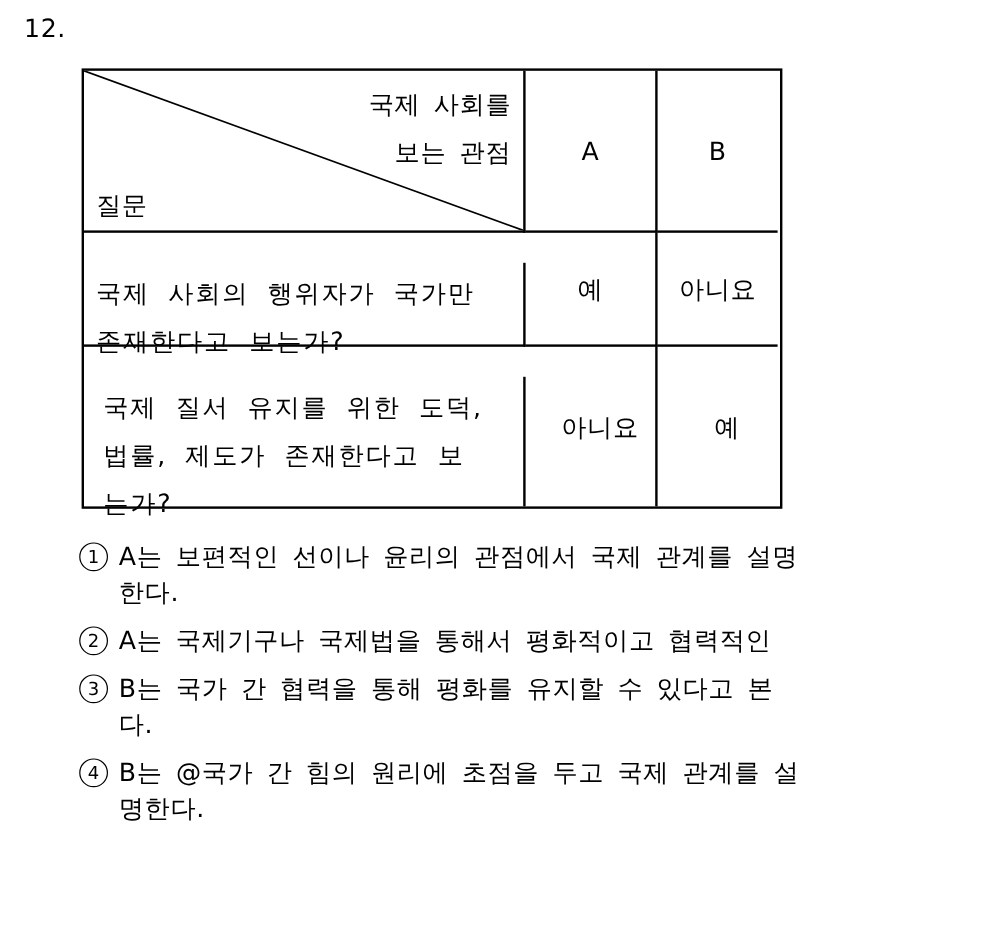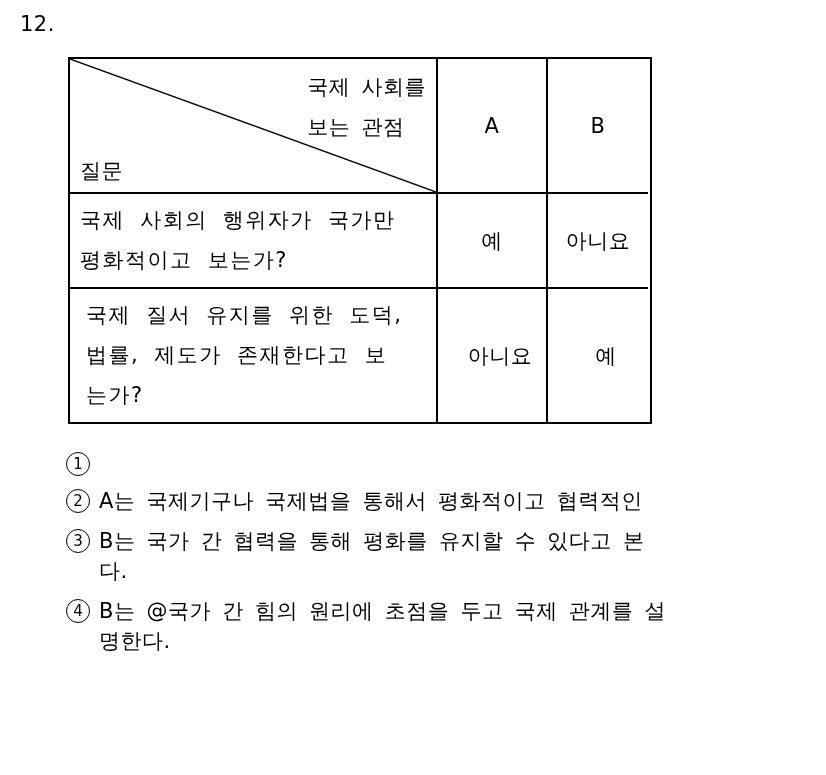--- a/index.html
+++ b/index.html
@@ -49,36 +49,38 @@
   .diag-cell svg {
     position: absolute;
     inset: 0;
     width: 100%;
     height: 100%;
   }
   .diag-top {
     position: absolute;
     top: 8px;
     right: 10px;
+    text-align: right;
     line-height: 40px;
     word-spacing: 4px;
   }
   .diag-bottom {
     position: absolute;
     left: 10px;
     bottom: 8px;
     line-height: 26px;
   }
   .center-cell {
     display: flex;
     align-items: center;
     justify-content: center;
   }
   .q-cell {
     padding: 6px 6px 0 10px;
+    margin-top: 25px;
   }
   .q-cell .t-line {
     line-height: 40px;
     letter-spacing: 1.5px;
     word-spacing: 7px;
     white-space: nowrap;
   }
   
   .choices { margin: 25px 0 0 66px; }
   .choice {
@@ -124,39 +126,43 @@
         <div>국제 사회를</div>
         <div>보는 관점</div>
       </div>
       <div class="diag-bottom">질문</div>
     </div>
     <div class="cell center-cell">A</div>
     <div class="cell center-cell last-col">B</div>
 
     <div class="cell q-cell">
       <div class="t-line">국제 사회의 행위자가 국가만</div>
-      <div class="t-line">평화적이고 보는가?</div>
+      <div class="t-line">존재한다고 보는가?</div>
     </div>
     <div class="cell center-cell">예</div>
     <div class="cell center-cell last-col">아니요</div>
 
     <div class="cell q-cell last-row">
       <div class="t-line">국제 질서 유지를 위한 도덕,</div>
       <div class="t-line">법률, 제도가 존재한다고 보</div>
       <div class="t-line">는가?</div>
     </div>
     <div class="cell center-cell last-row">아니요</div>
     <div class="cell center-cell last-col last-row">예</div>
 
   </div>
 
   <div class="choices">
 
     <div class="choice">
       <span class="marker">1</span>
+      <div class="choice-lines">
+        <div class="c-line">A는 보편적인 선이나 윤리의 관점에서 국제 관계를 설명</div>
+        <div class="c-line">한다.</div>
+      </div>
     </div>
 
     <div class="choice">
       <span class="marker">2</span>
       <div class="choice-lines">
         <div class="c-line">A는 국제기구나 국제법을 통해서 평화적이고 협력적인</div>
       </div>
     </div>
 
     <div class="choice">

